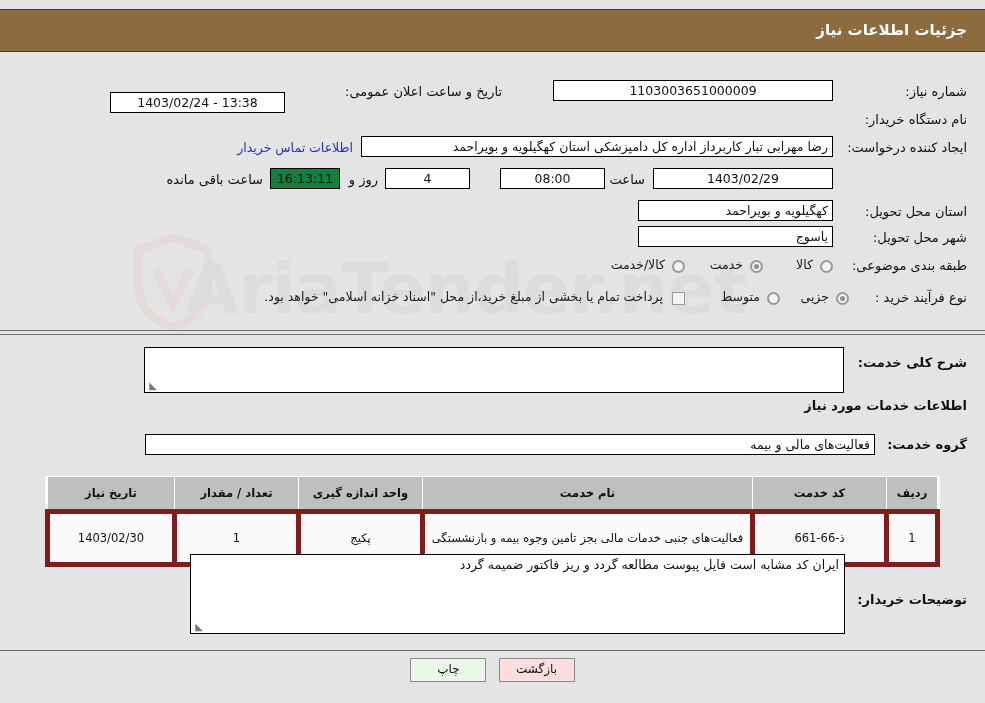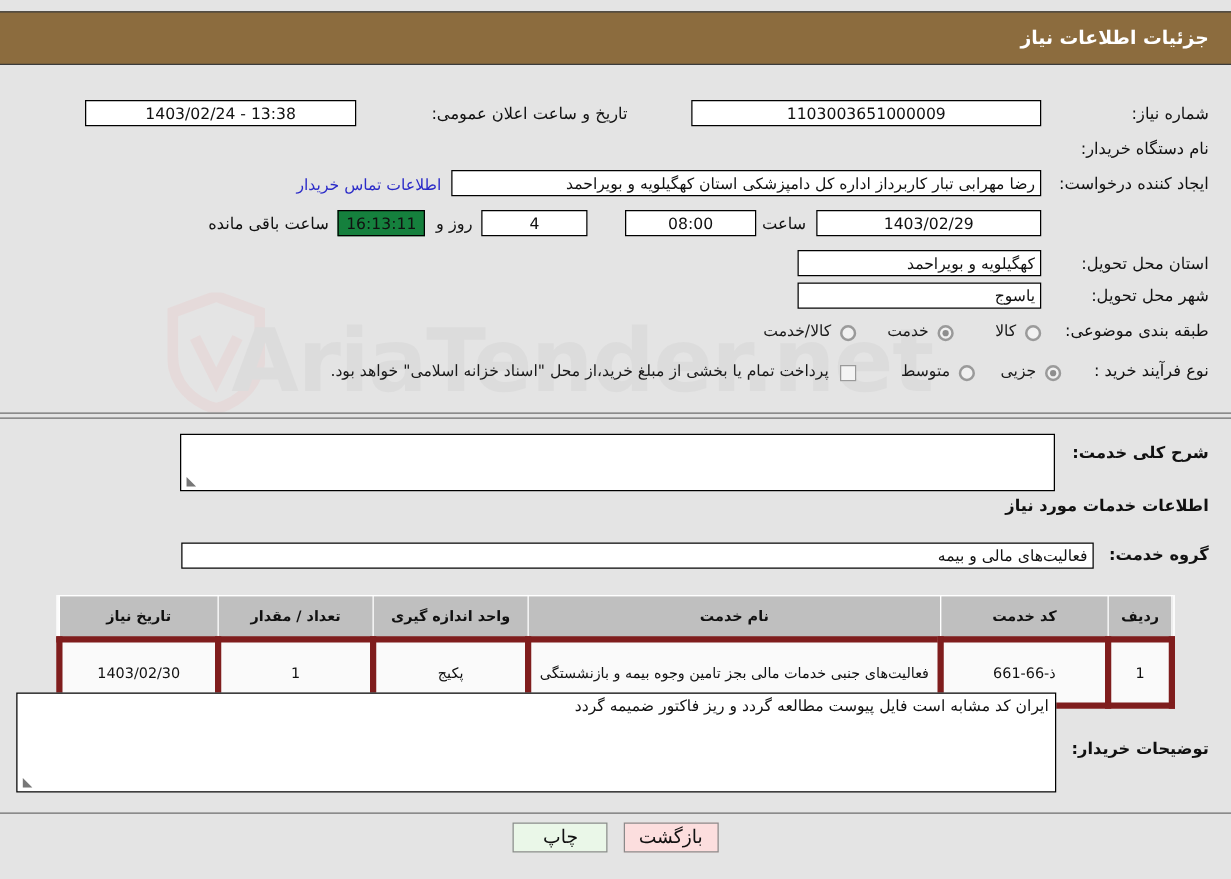--- a/index.html
+++ b/index.html
@@ -207,21 +207,21 @@
     text-align: center;
     z-index: 3;
   }
   .btn {
     display: inline-block;
     box-sizing: border-box;
     min-width: 76px;
     height: 24px;
     line-height: 21px;
     border: 1px solid #8a8a8a;
-    font-size: 15px;
+    font-size: 12px;
     font-family: "DejaVu Sans", "Liberation Sans", sans-serif;
     color: #111;
     text-align: center;
     padding: 0 10px;
     margin: 0 4px;
     cursor: pointer;
   }
   .btn.print  { background: #eaf7e8; }
   .btn.back   { background: #fcdede; }
 </style>
@@ -239,21 +239,21 @@
 <div class="titlebar">
   <div class="t">جزئیات اطلاعات نیاز</div>
 </div>
 
 <div class="panel" style="top:52px;height:275px;">
 
   <div class="lbl" style="right:18px; top:32px;">شماره نیاز:</div>
   <div class="fld c" style="right:152px; top:28px; width:280px;">1103003651000009</div>
 
   <div class="lbl" style="right:483px; top:32px;">تاریخ و ساعت اعلان عمومی:</div>
-  <div class="fld c" style="right:700px; top:28px; width:217px;margin-left:8px;">13:38 - 1403/02/24</div>
+  <div class="fld c" style="right:700px; top:40px; width:175px;margin-left:8px;">13:38 - 1403/02/24</div>
 
   <div class="lbl" style="right:18px; top:60px;">نام دستگاه خریدار:</div>
 
   <div class="lbl" style="right:18px; top:88px;">ایجاد کننده درخواست:</div>
   <div class="fld r" style="right:152px; top:84px; width:472px;">رضا مهرابی تبار کاربرداز اداره کل دامپزشکی استان کهگیلویه و بویراحمد</div>
   <div class="link" style="right:632px; top:88px;">اطلاعات تماس خریدار</div>
 
   <div class="fld c" style="right:152px; top:116px; width:180px;">1403/02/29</div>
   <div class="lbl" style="right:340px; top:120px;">ساعت</div>
   <div class="fld c" style="right:380px; top:116px; width:105px;">08:00</div>
@@ -319,21 +319,21 @@
       <td>فعالیت‌های جنبی خدمات مالی بجز تامین وجوه بیمه و بازنشستگی</td>
       <td>پکیج</td>
       <td>1</td>
       <td>1403/02/30</td>
     </tr>
   </tbody>
 </table>
 
 <div class="panel" style="top:553px;height:95px;">
   <div class="lbl b" style="right:18px; top:39px;">توضیحات خریدار:</div>
-  <div class="ta" style="right:140px; top:1px; width:832px; height:80px;">
+  <div class="ta" style="right:140px; top:1px; width:655px; height:80px;">
     <span>ایران کد مشابه است فایل پیوست مطالعه گردد و ریز فاکتور ضمیمه گردد</span>
     <span class="grip">◣</span>
   </div>
 </div>
 
 <div class="rule" style="top:650px;"></div>
 
 <div class="btnrow">
   <div class="btn back">بازگشت</div>
   <div class="btn print">چاپ</div>

